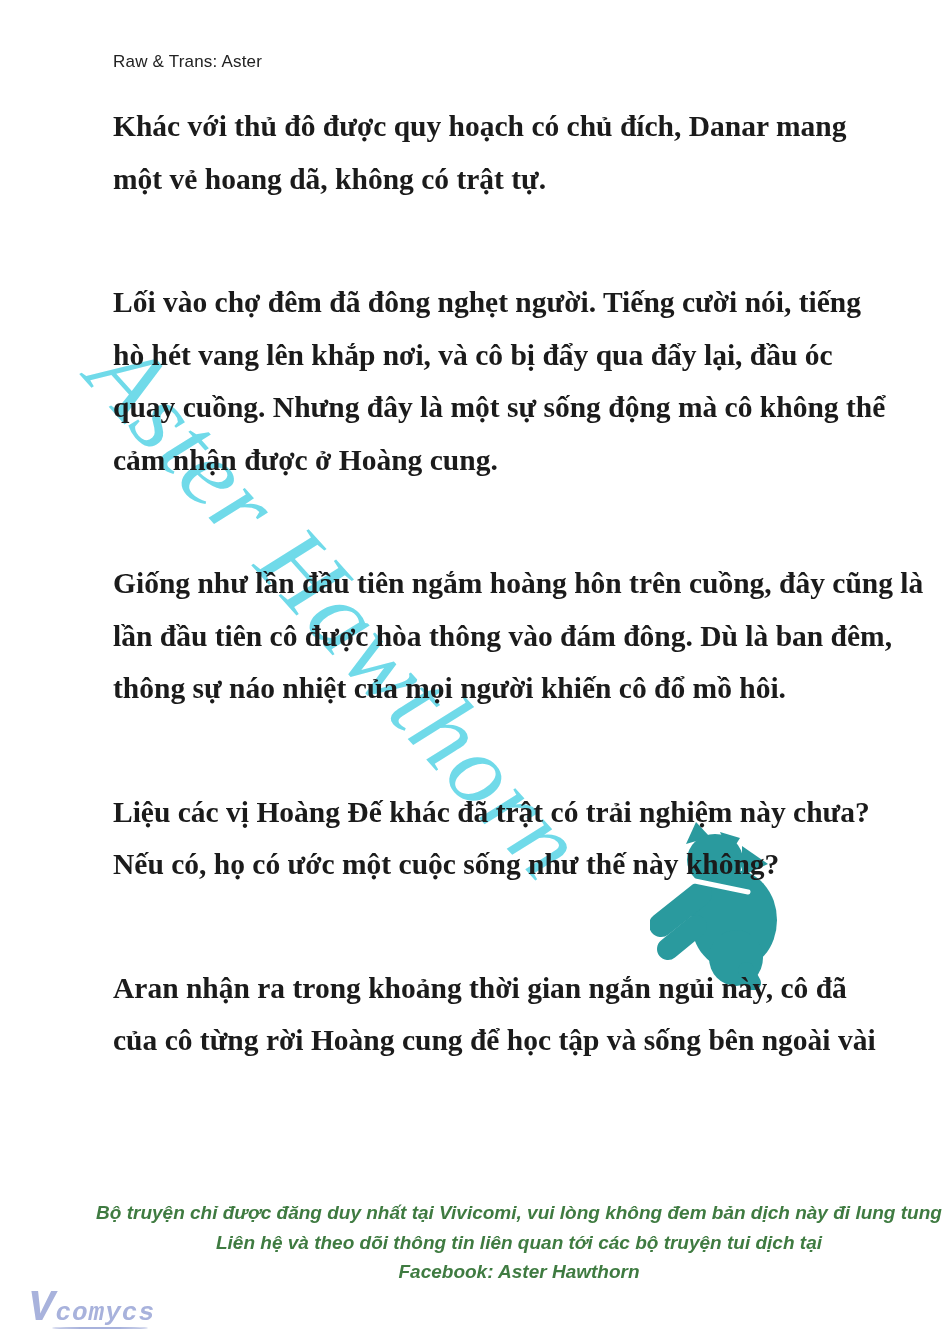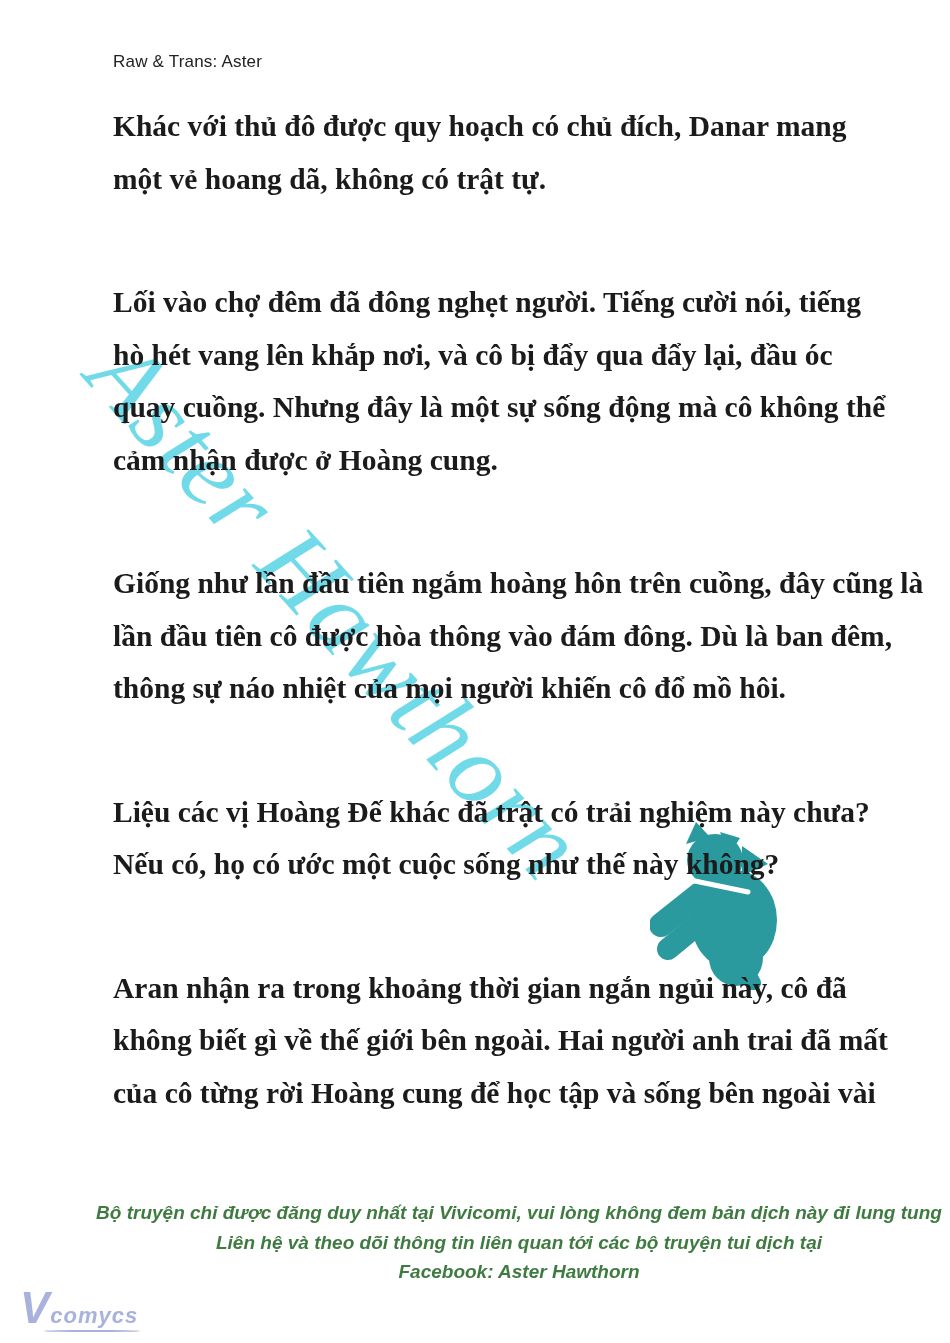--- a/index.html
+++ b/index.html
@@ -57,24 +57,24 @@
     position:absolute;left:0;top:1198px;width:950px;
     text-align:center;
     font-family:"Liberation Sans", sans-serif;
     font-weight:bold;font-style:italic;
     font-size:19px;line-height:29.5px;
     color:var(--green);
     z-index:2;
     padding-left:44px;
   }
   .logo{
-    position:absolute;left:20px;top:1286px;
-    font-family:Liberation Sans, sans-serif;
+    position:absolute;left:28px;top:1286px;
+    font-family:Liberation Mono, monospace;
     font-style:italic;font-weight:bold;
-    font-size:22px;line-height:44px;
+    font-size:26px;line-height:44px;
     color:var(--logoblue);
     letter-spacing:1px;
     z-index:2;
   }
   .logo::first-letter{font-size:44px;}
   .logo .swash{
     display:block;height:0;
     border-bottom:2px solid var(--logoblue);
     width:96px;margin-left:24px;margin-top:-8px;
     border-radius:50%;
@@ -119,21 +119,20 @@
         <div class="line">Giống như lần đầu tiên ngắm hoàng hôn trên cuồng, đây cũng là</div>
         <div class="line">lần đầu tiên cô được hòa thông vào đám đông. Dù là ban đêm,</div>
         <div class="line">thông sự náo nhiệt của mọi người khiến cô đổ mồ hôi.</div>
       </div>
       <div class="para">
         <div class="line">Liệu các vị Hoàng Đế khác đã trật có trải nghiệm này chưa?</div>
         <div class="line">Nếu có, họ có ước một cuộc sống như thế này không?</div>
       </div>
       <div class="para">
         <div class="line">Aran nhận ra trong khoảng thời gian ngắn ngủi này, cô đã</div>
-        <div class="line">không biết gì về thế giới bên ngoài. Hai người anh trai đã mất</div>
         <div class="line">của cô từng rời Hoàng cung để học tập và sống bên ngoài vài</div>
       </div>
     </div>
 
   <div class="footer" id="footer">
       <div>Bộ truyện chỉ được đăng duy nhất tại Vivicomi, vui lòng không đem bản dịch này đi lung tung</div>
       <div>Liên hệ và theo dõi thông tin liên quan tới các bộ truyện tui dịch tại</div>
       <div>Facebook: Aster Hawthorn</div>
     </div>
 

